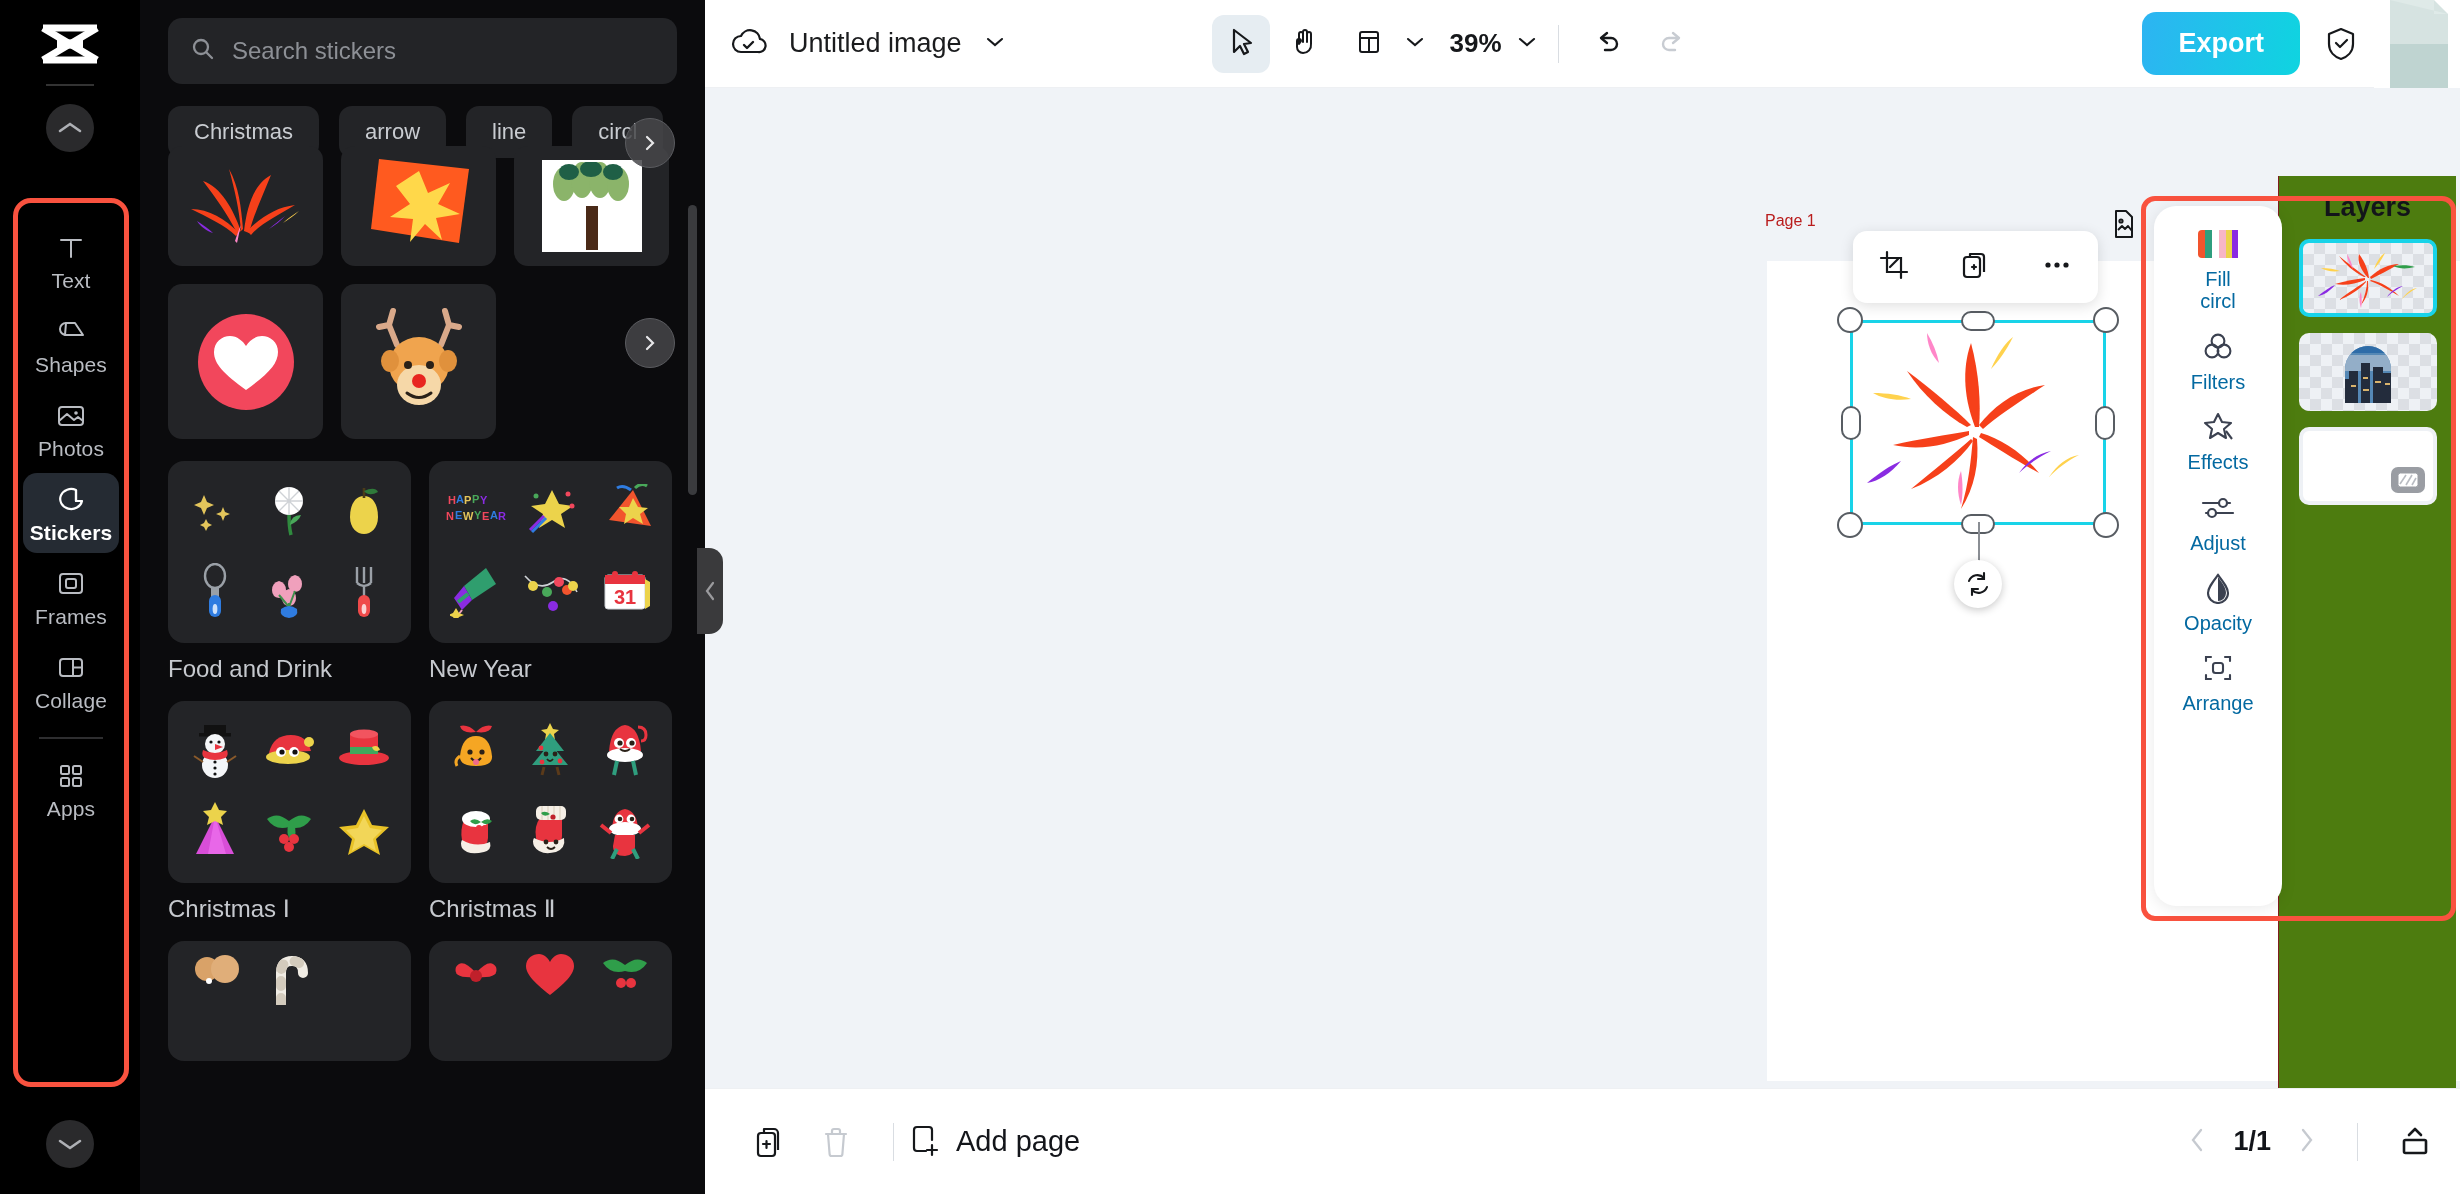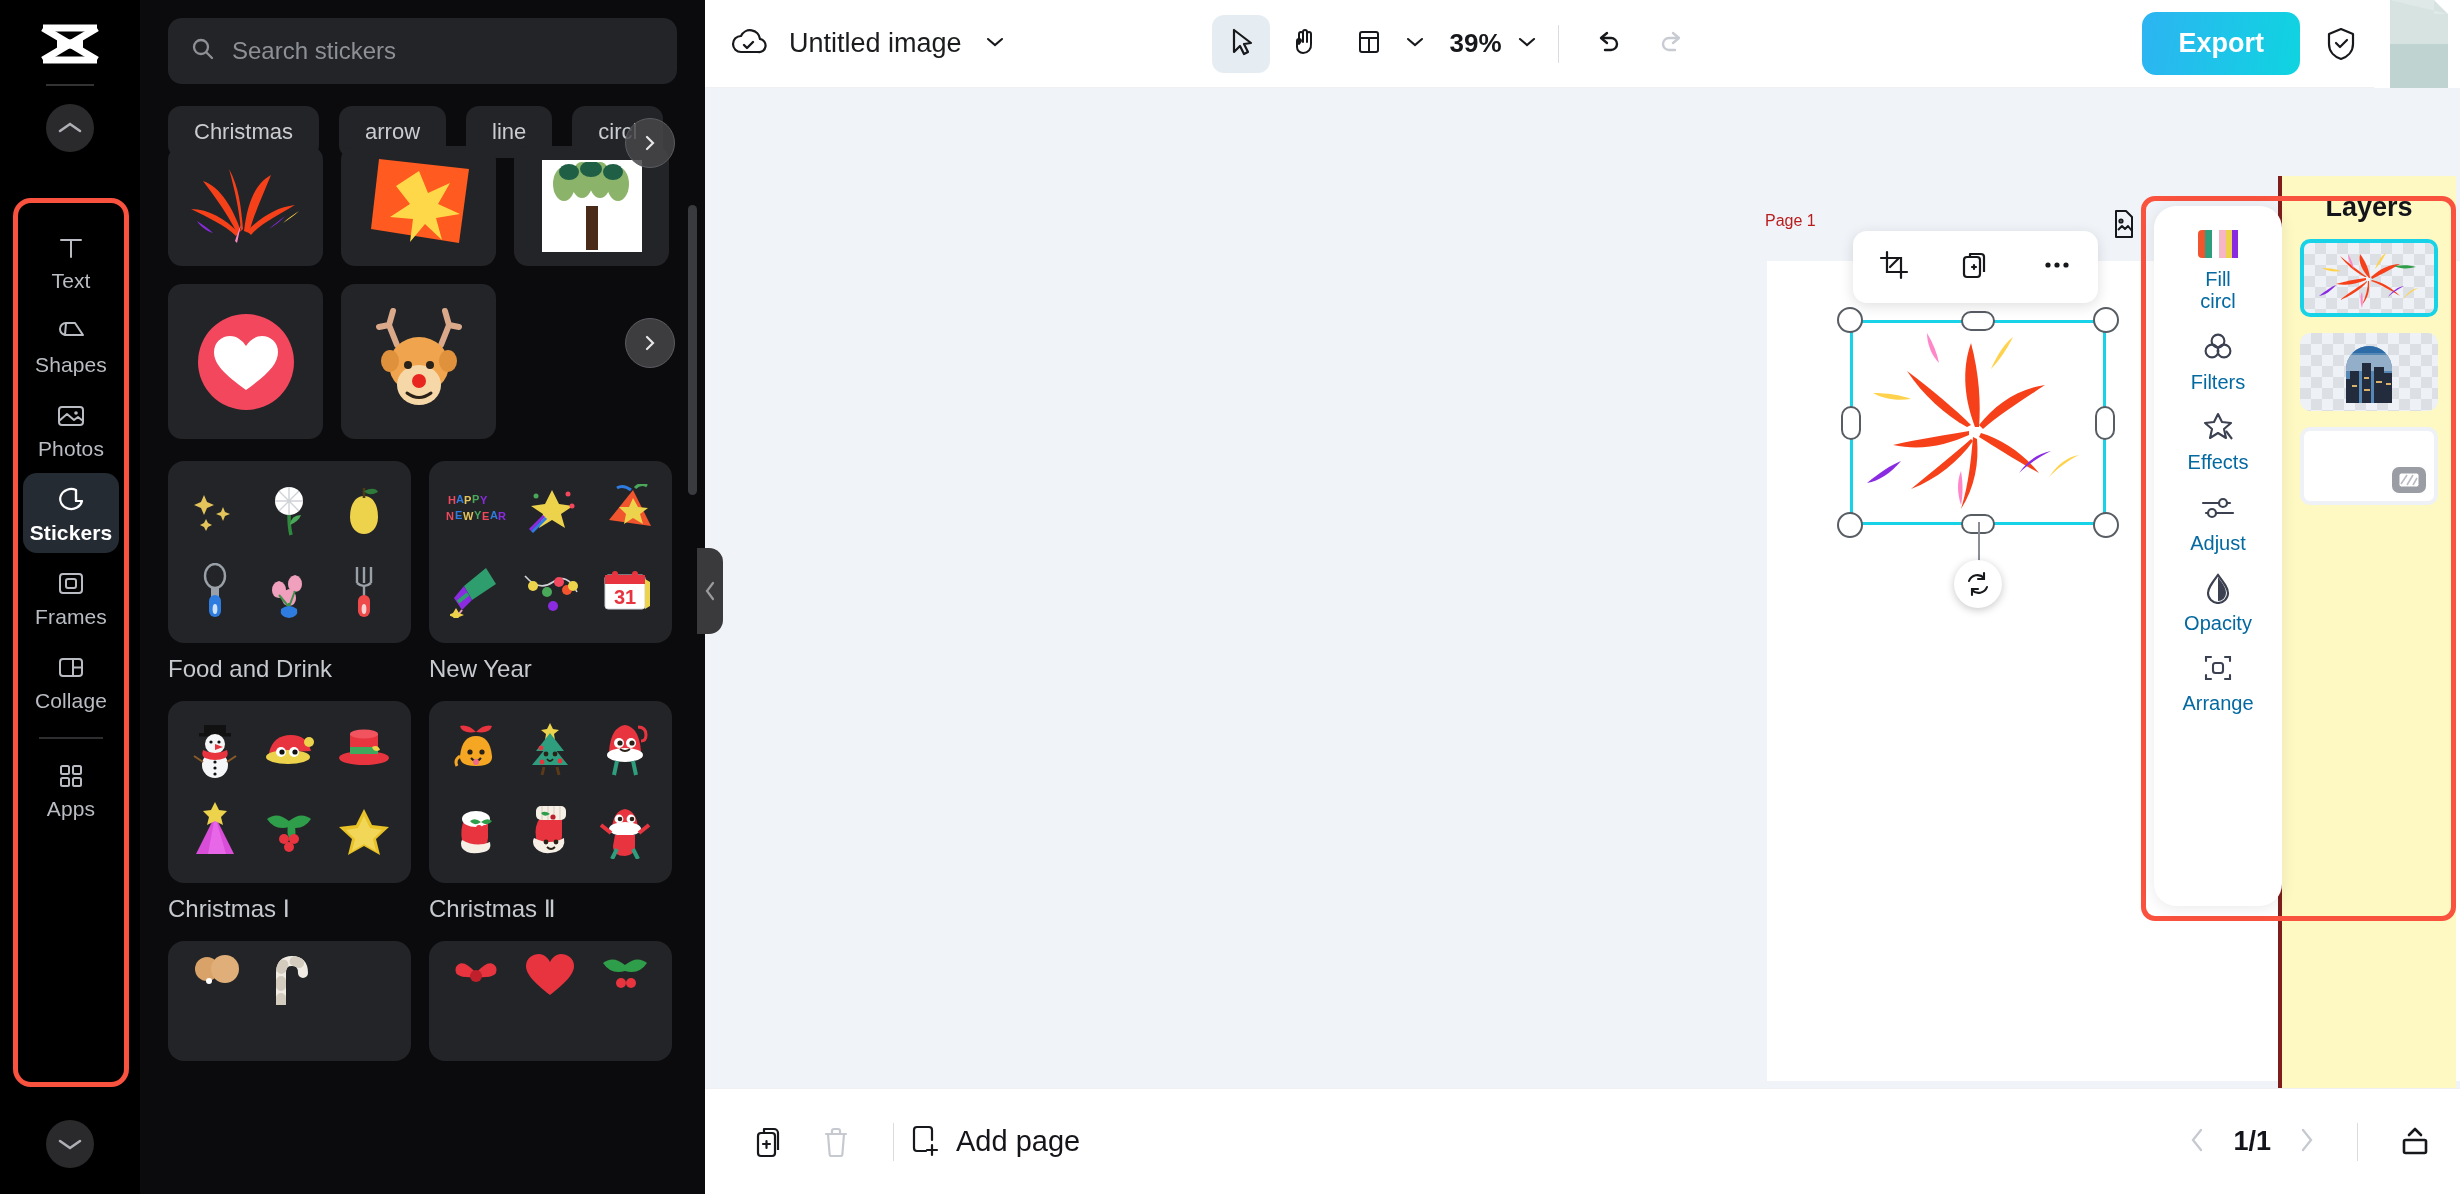--- a/index.html
+++ b/index.html
@@ -160,21 +160,21 @@
     position: absolute; right: 178px; top: 118px; width: 128px; height: 700px;
     background: #fff; border-radius: 22px; box-shadow: 0 2px 16px rgba(0,0,0,.09);
     display: flex; flex-direction: column; align-items: center; padding-top: 18px; gap: 14px;
     z-index: 13;
   }
   .tool { width: 110px; display: flex; flex-direction: column; align-items: center; cursor: pointer; color: #3b4150; }
   .tool .ti { height: 40px; display: flex; align-items: center; justify-content: center; }
   .tool .tl { font-size: 20px; margin-top: 4px; text-align: center; line-height: 1.12; color: #0369a1; }
   .layers {
     position: absolute; right: 4px; top: 88px; width: 178px; height: 1018px;
-    background: #fef9c3; border-left: 4px solid #7f1d1d; z-index: 11; padding-top: 16px;
+    background: #4d7c0f; border-left: 1px solid #7f1d1d; z-index: 11; padding-top: 16px;
   }
   .layers-title { font-size: 27px; font-weight: 700; color: #13151a; text-align: center; }
   .layer {
     width: 138px; height: 78px; margin: 16px auto 0 auto; border-radius: 10px;
     background: #eef1f5; display: flex; align-items: center; justify-content: center;
     overflow: hidden; position: relative; cursor: pointer;
   }
   .layer.sel { border: 4px solid #18d3e8; background: #eef1f5; }
   .checker {
     position:absolute; inset:0;

